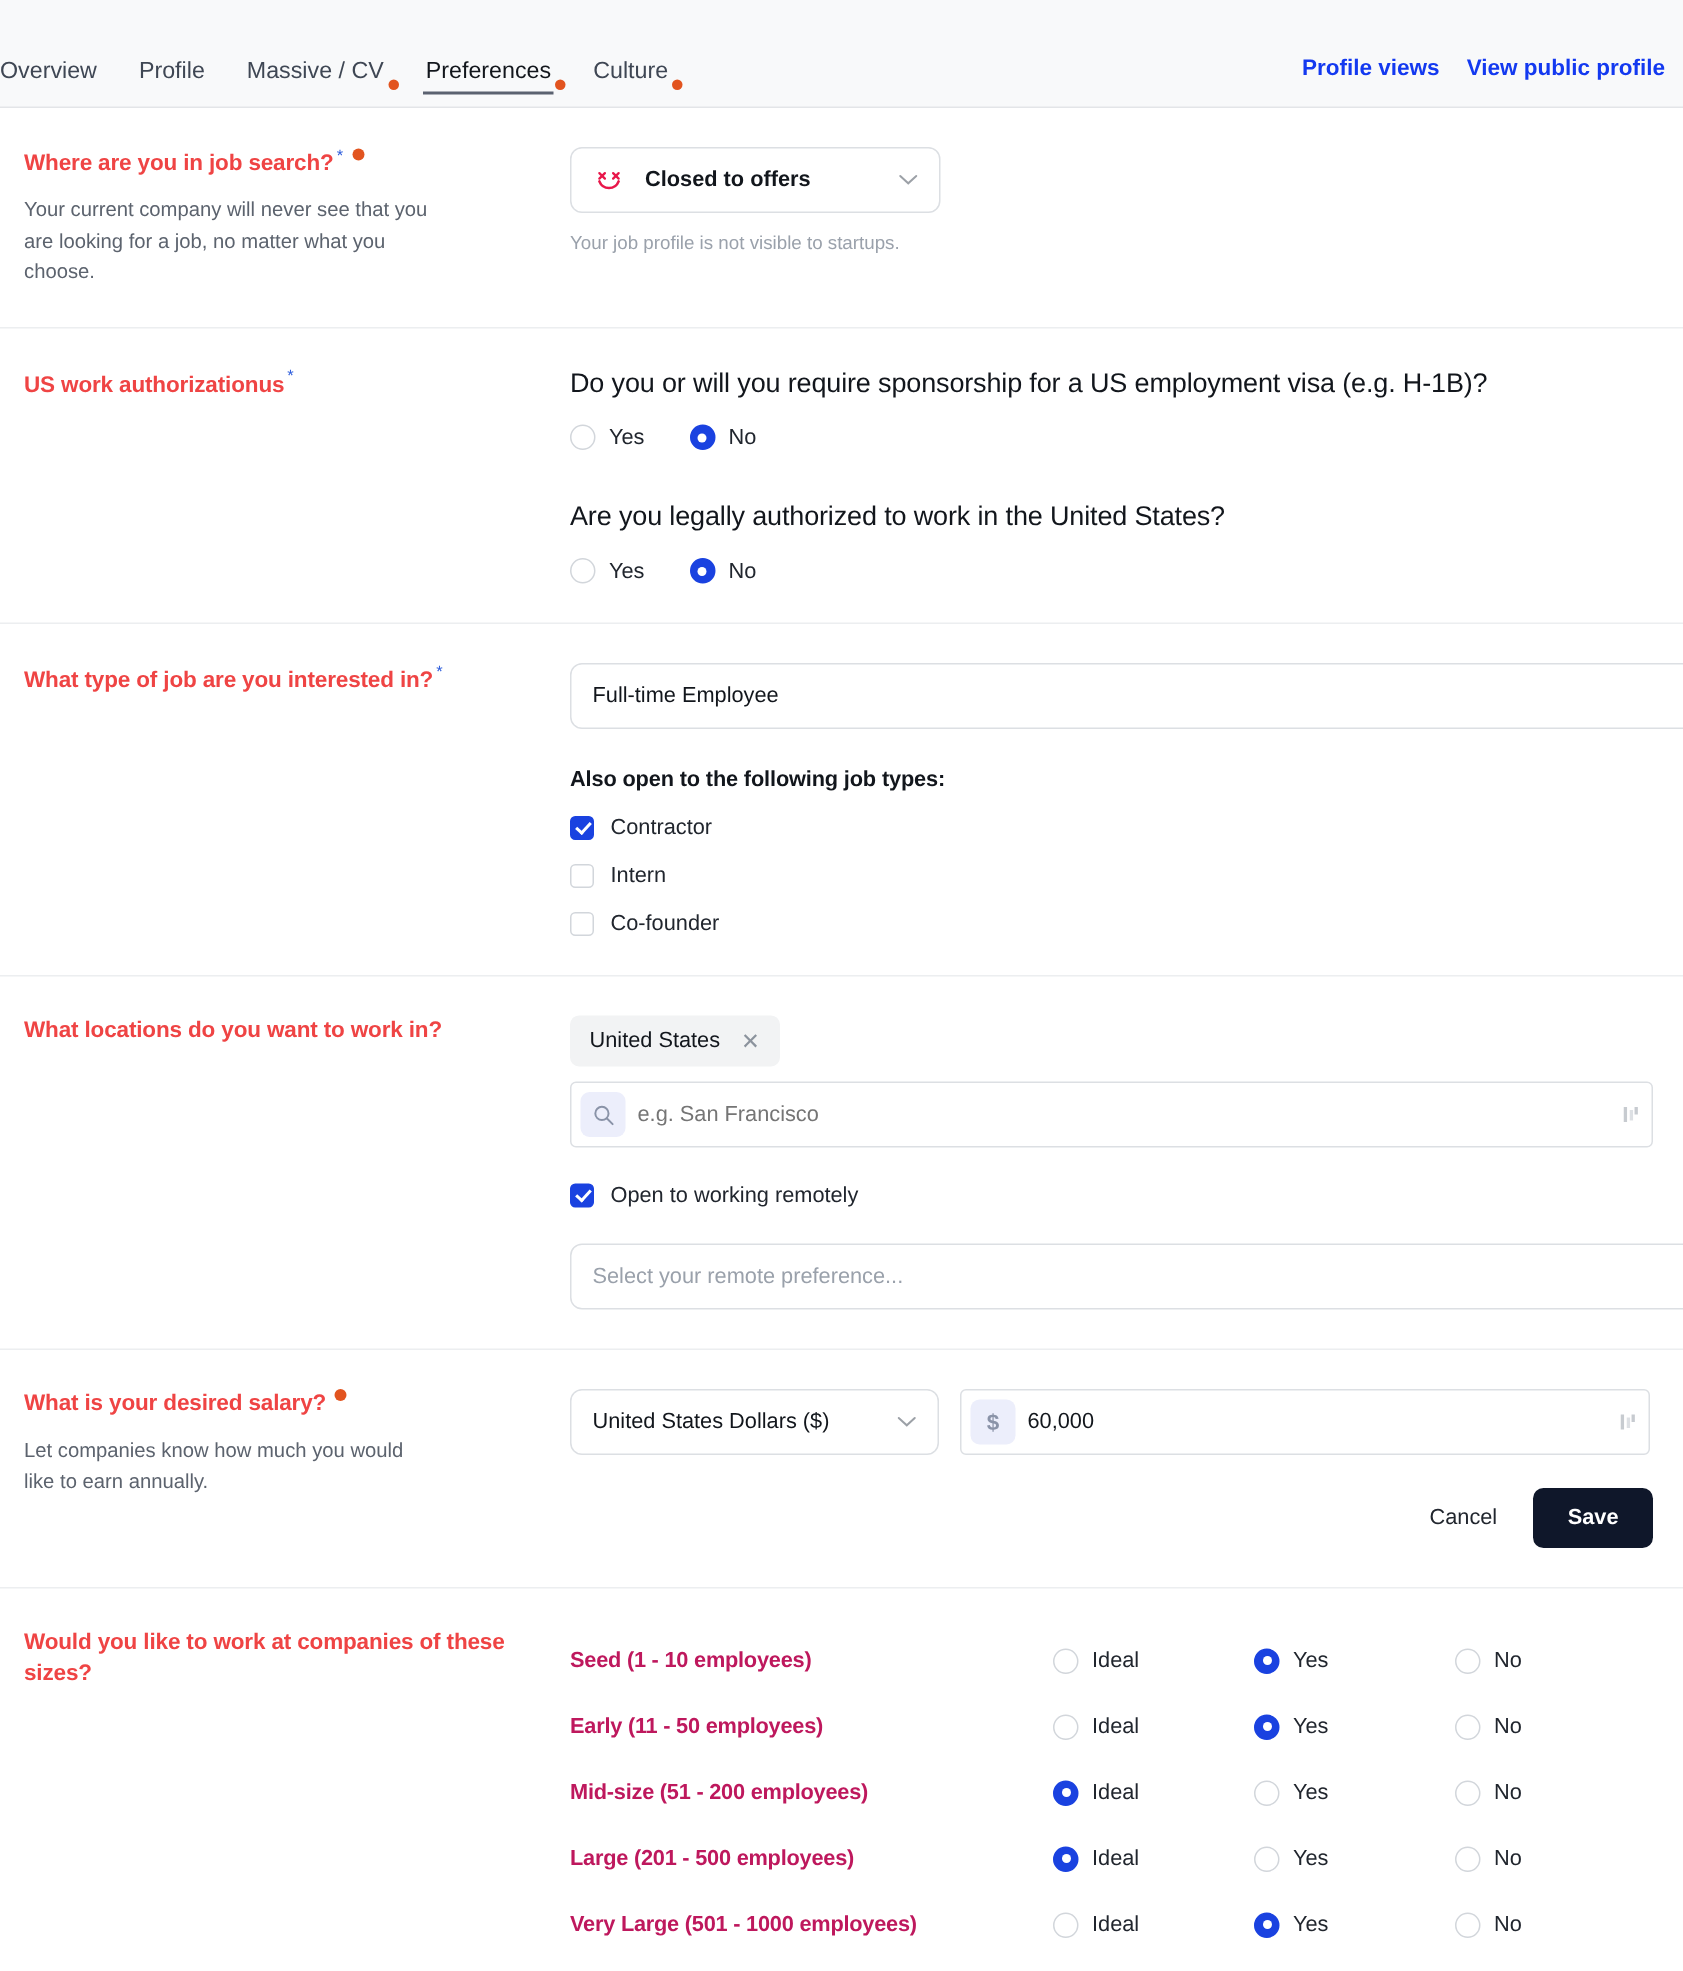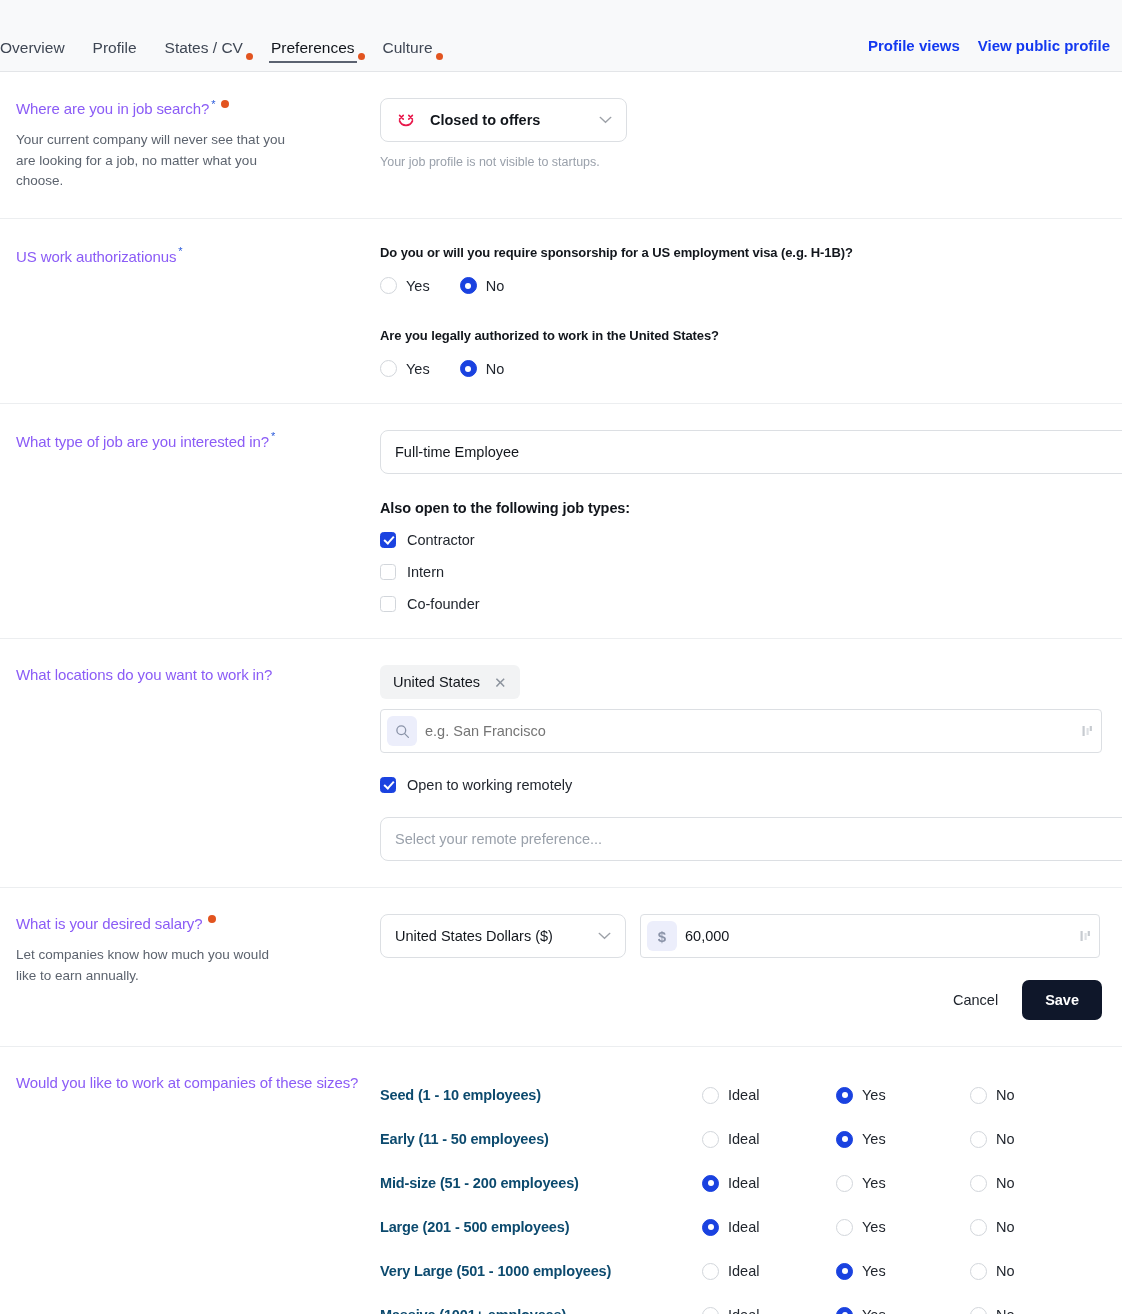--- a/index.html
+++ b/index.html
@@ -83,22 +83,22 @@
   .row.noborder { border-bottom: none; }
   .label-col {
     width: 364px;
     flex: 0 0 364px;
     padding-right: 20px;
   }
   .field-col { flex: 1 1 auto; min-width: 0; }
 
   .qlabel {
     font-size: 15px;
-    font-weight: 400;
-    color: #8b5cf6;
+    font-weight: 700;
+    color: #ef4444;
     line-height: 1.35;
     letter-spacing: -0.1px;
     position: relative;
     display: inline;
   }
   .ast {
     color: #2b5bdb;
     font-size: 11px;
     vertical-align: super;
     margin-left: 2px;
@@ -150,22 +150,22 @@
     flex: 0 0 22px;
   }
   .subnote {
     margin-top: 13px;
     font-size: 12.5px;
     color: #9aa1ab;
   }
 
   
   .qtext {
-    font-size: 13px;
-    font-weight: 700;
+    font-size: 18px;
+    font-weight: 400;
     color: #12161c;
     letter-spacing: -0.1px;
   }
   .radio-row { display: flex; align-items: center; margin-top: 17px; }
   .radio-opt {
     display: flex; align-items: center;
     margin-right: 30px;
     cursor: pointer;
     font-size: 14.5px;
     color: #21262e;
@@ -322,21 +322,21 @@
   .size-row {
     display: flex;
     align-items: center;
     height: 44px;
   }
   .size-name {
     width: 322px;
     flex: 0 0 322px;
     font-size: 14.5px;
     font-weight: 700;
-    color: #0c4a6e;
+    color: #be185d;
     letter-spacing: -0.15px;
   }
   .size-opt {
     width: 134px;
     flex: 0 0 134px;
     display: flex;
     align-items: center;
     font-size: 14.5px;
     color: #21262e;
     cursor: pointer;
@@ -347,21 +347,21 @@
 
 <div class="topbar">
   <div class="tabs">
     <div class="tab">
       <span>Overview</span>
     </div>
     <div class="tab">
       <span>Profile</span>
     </div>
     <div class="tab">
-      <span>States / CV</span>
+      <span>Massive / CV</span>
       <span class="dot"></span>
     </div>
     <div class="tab active">
       <span>Preferences</span>
       <span class="dot"></span>
     </div>
     <div class="tab">
       <span>Culture</span>
       <span class="dot"></span>
     </div>

